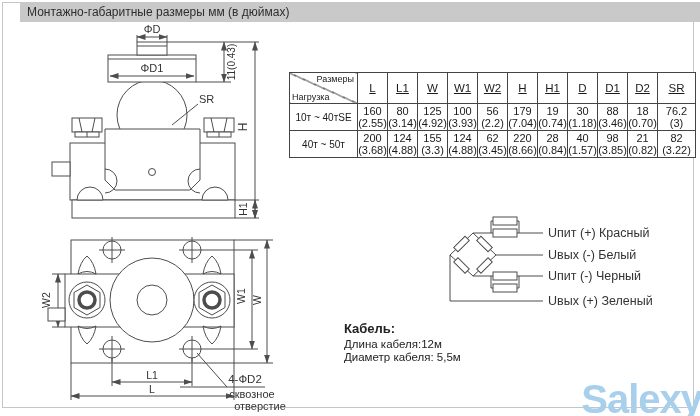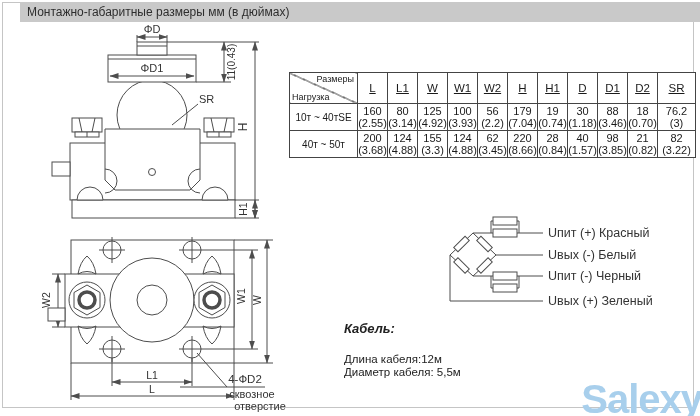--- a/index.html
+++ b/index.html
@@ -24,21 +24,21 @@
   table.dims tbody tr{height:27px;}
   table.dims tbody th{font-size:10px;}
   table.dims td{font-size:11px;line-height:1.12;}
   .corner{position:relative;
     background-image:linear-gradient(to top right,transparent calc(50% - 0.5px),
       #444 calc(50% - 0.5px),#444 calc(50% + 0.5px),transparent calc(50% + 0.5px));}
   .corner .ct{position:absolute;top:1px;right:3px;font-size:9px;}
   .corner .cb{position:absolute;bottom:1px;left:2px;font-size:9px;}
 
   .cable{position:absolute;left:344px;top:322px;font-size:11.5px;line-height:13.5px;color:#222;}
-  .cable .cable-title{font-size:13px;font-weight:bold;margin-bottom:17px;font-style:italic;}
+  .cable .cable-title{font-size:13px;font-weight:bold;margin-bottom:2px;}
 
   .watermark{position:absolute;right:-2px;bottom:-6px;font-size:40px;font-weight:bold;
              letter-spacing:-1px;color:#a8cfec;}
 </style>
 </head>
 <body>
 
 <div class="page">
   <div class="frame"></div>
   <div class="titlebar">

